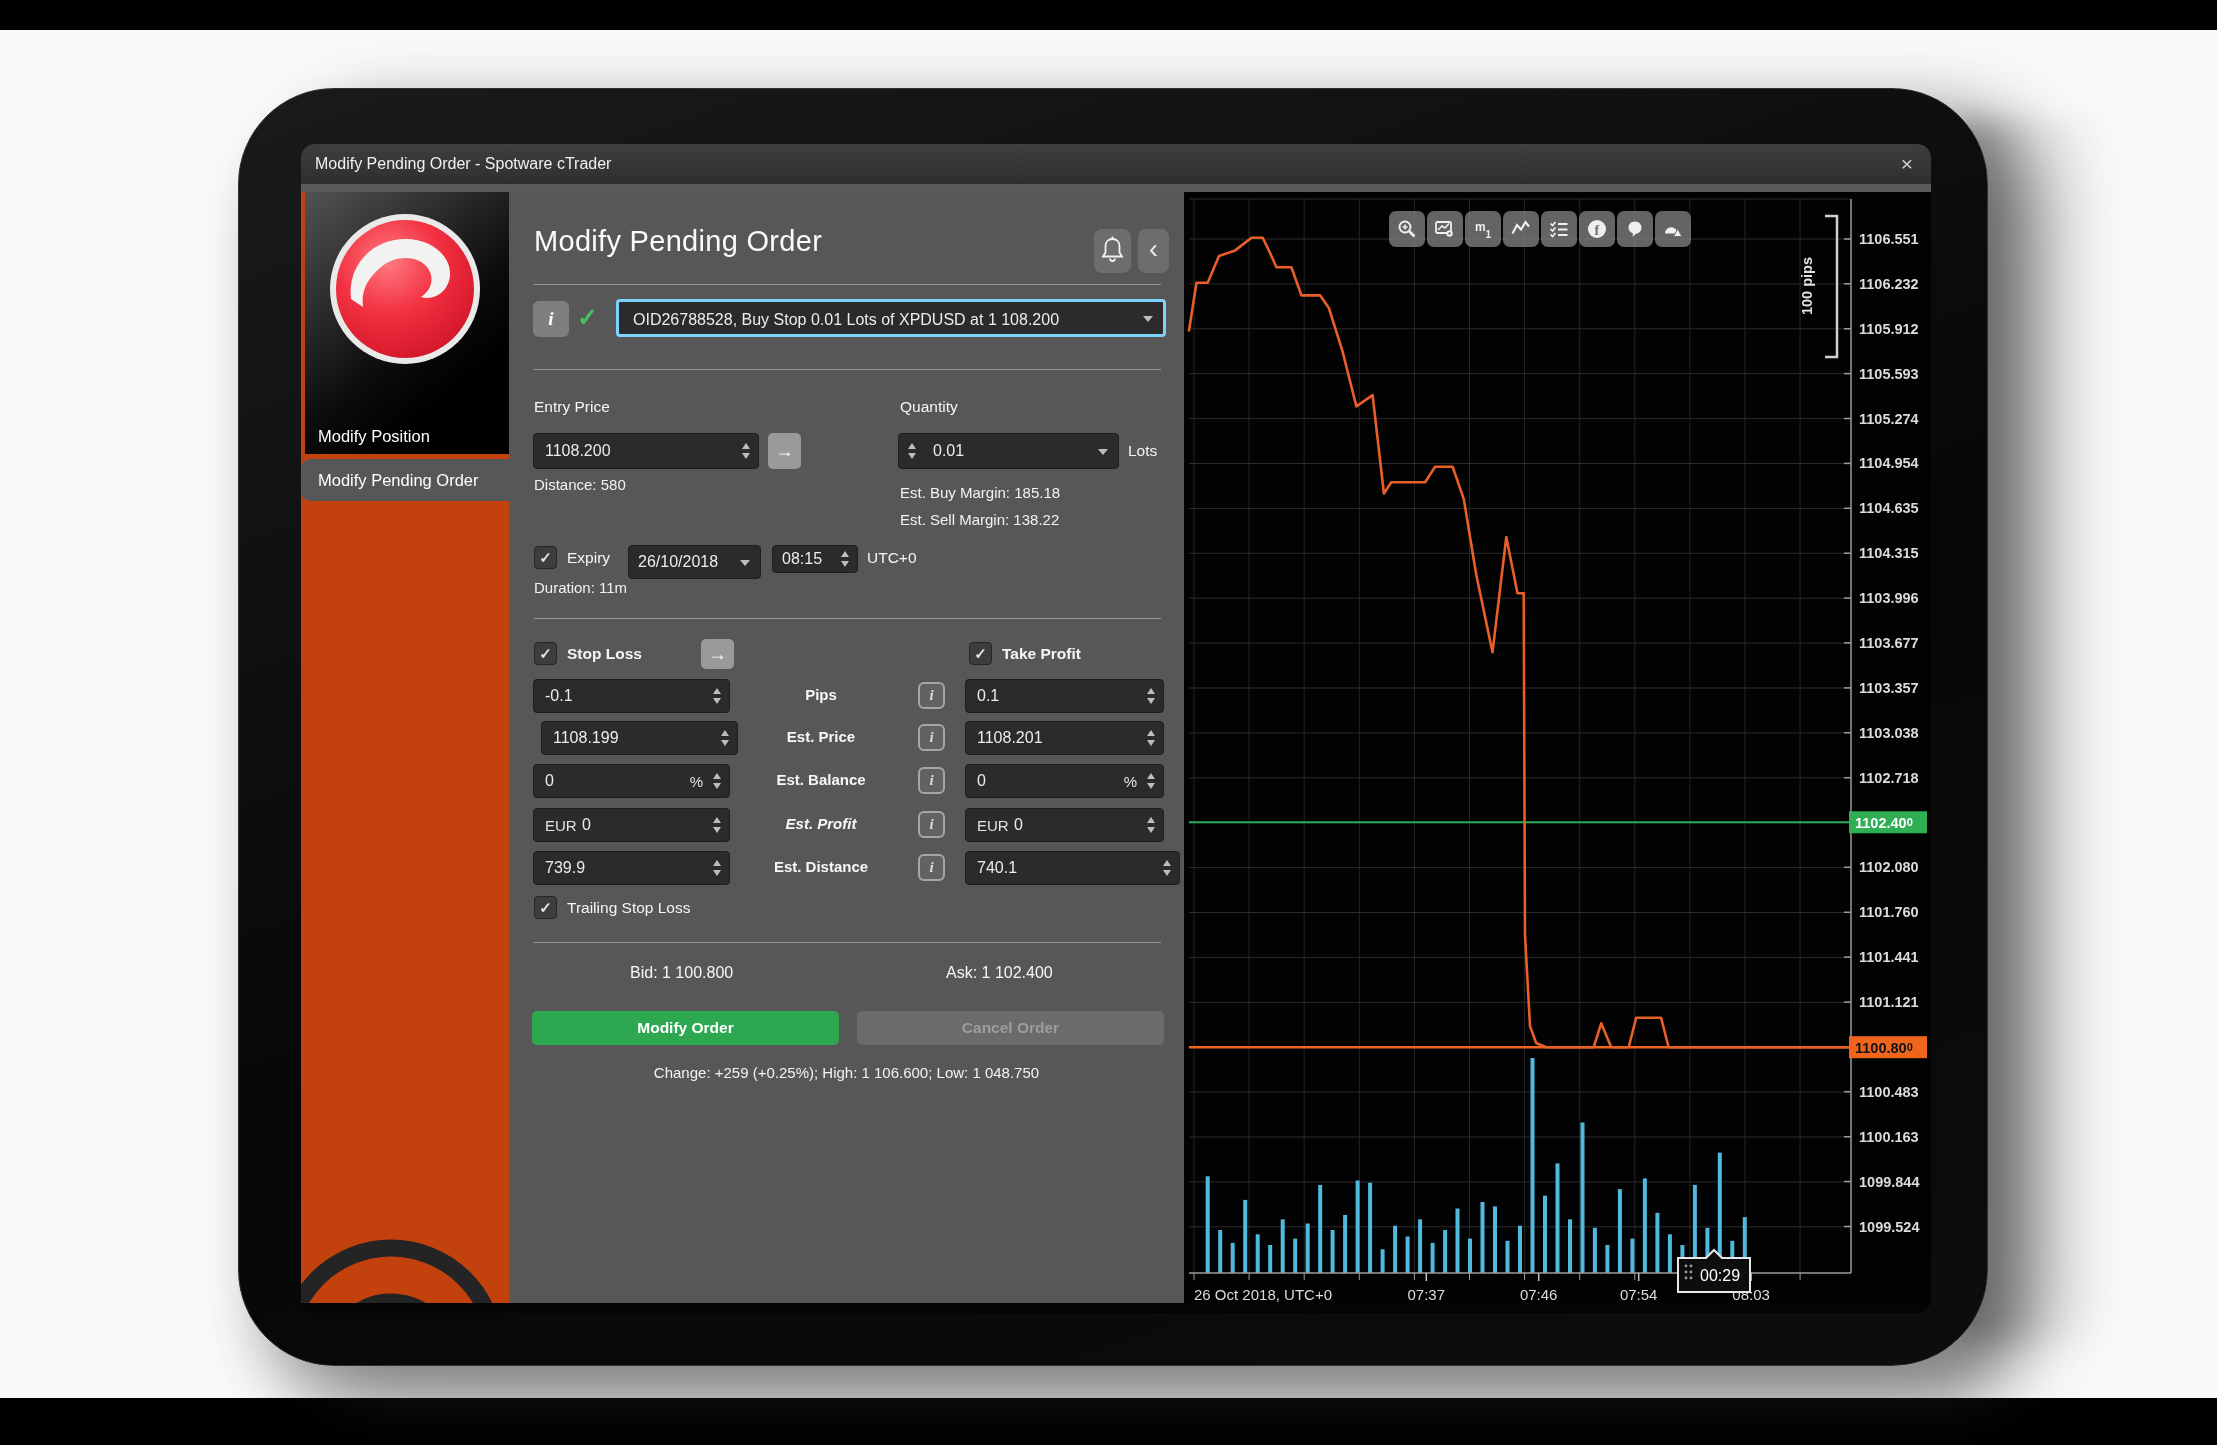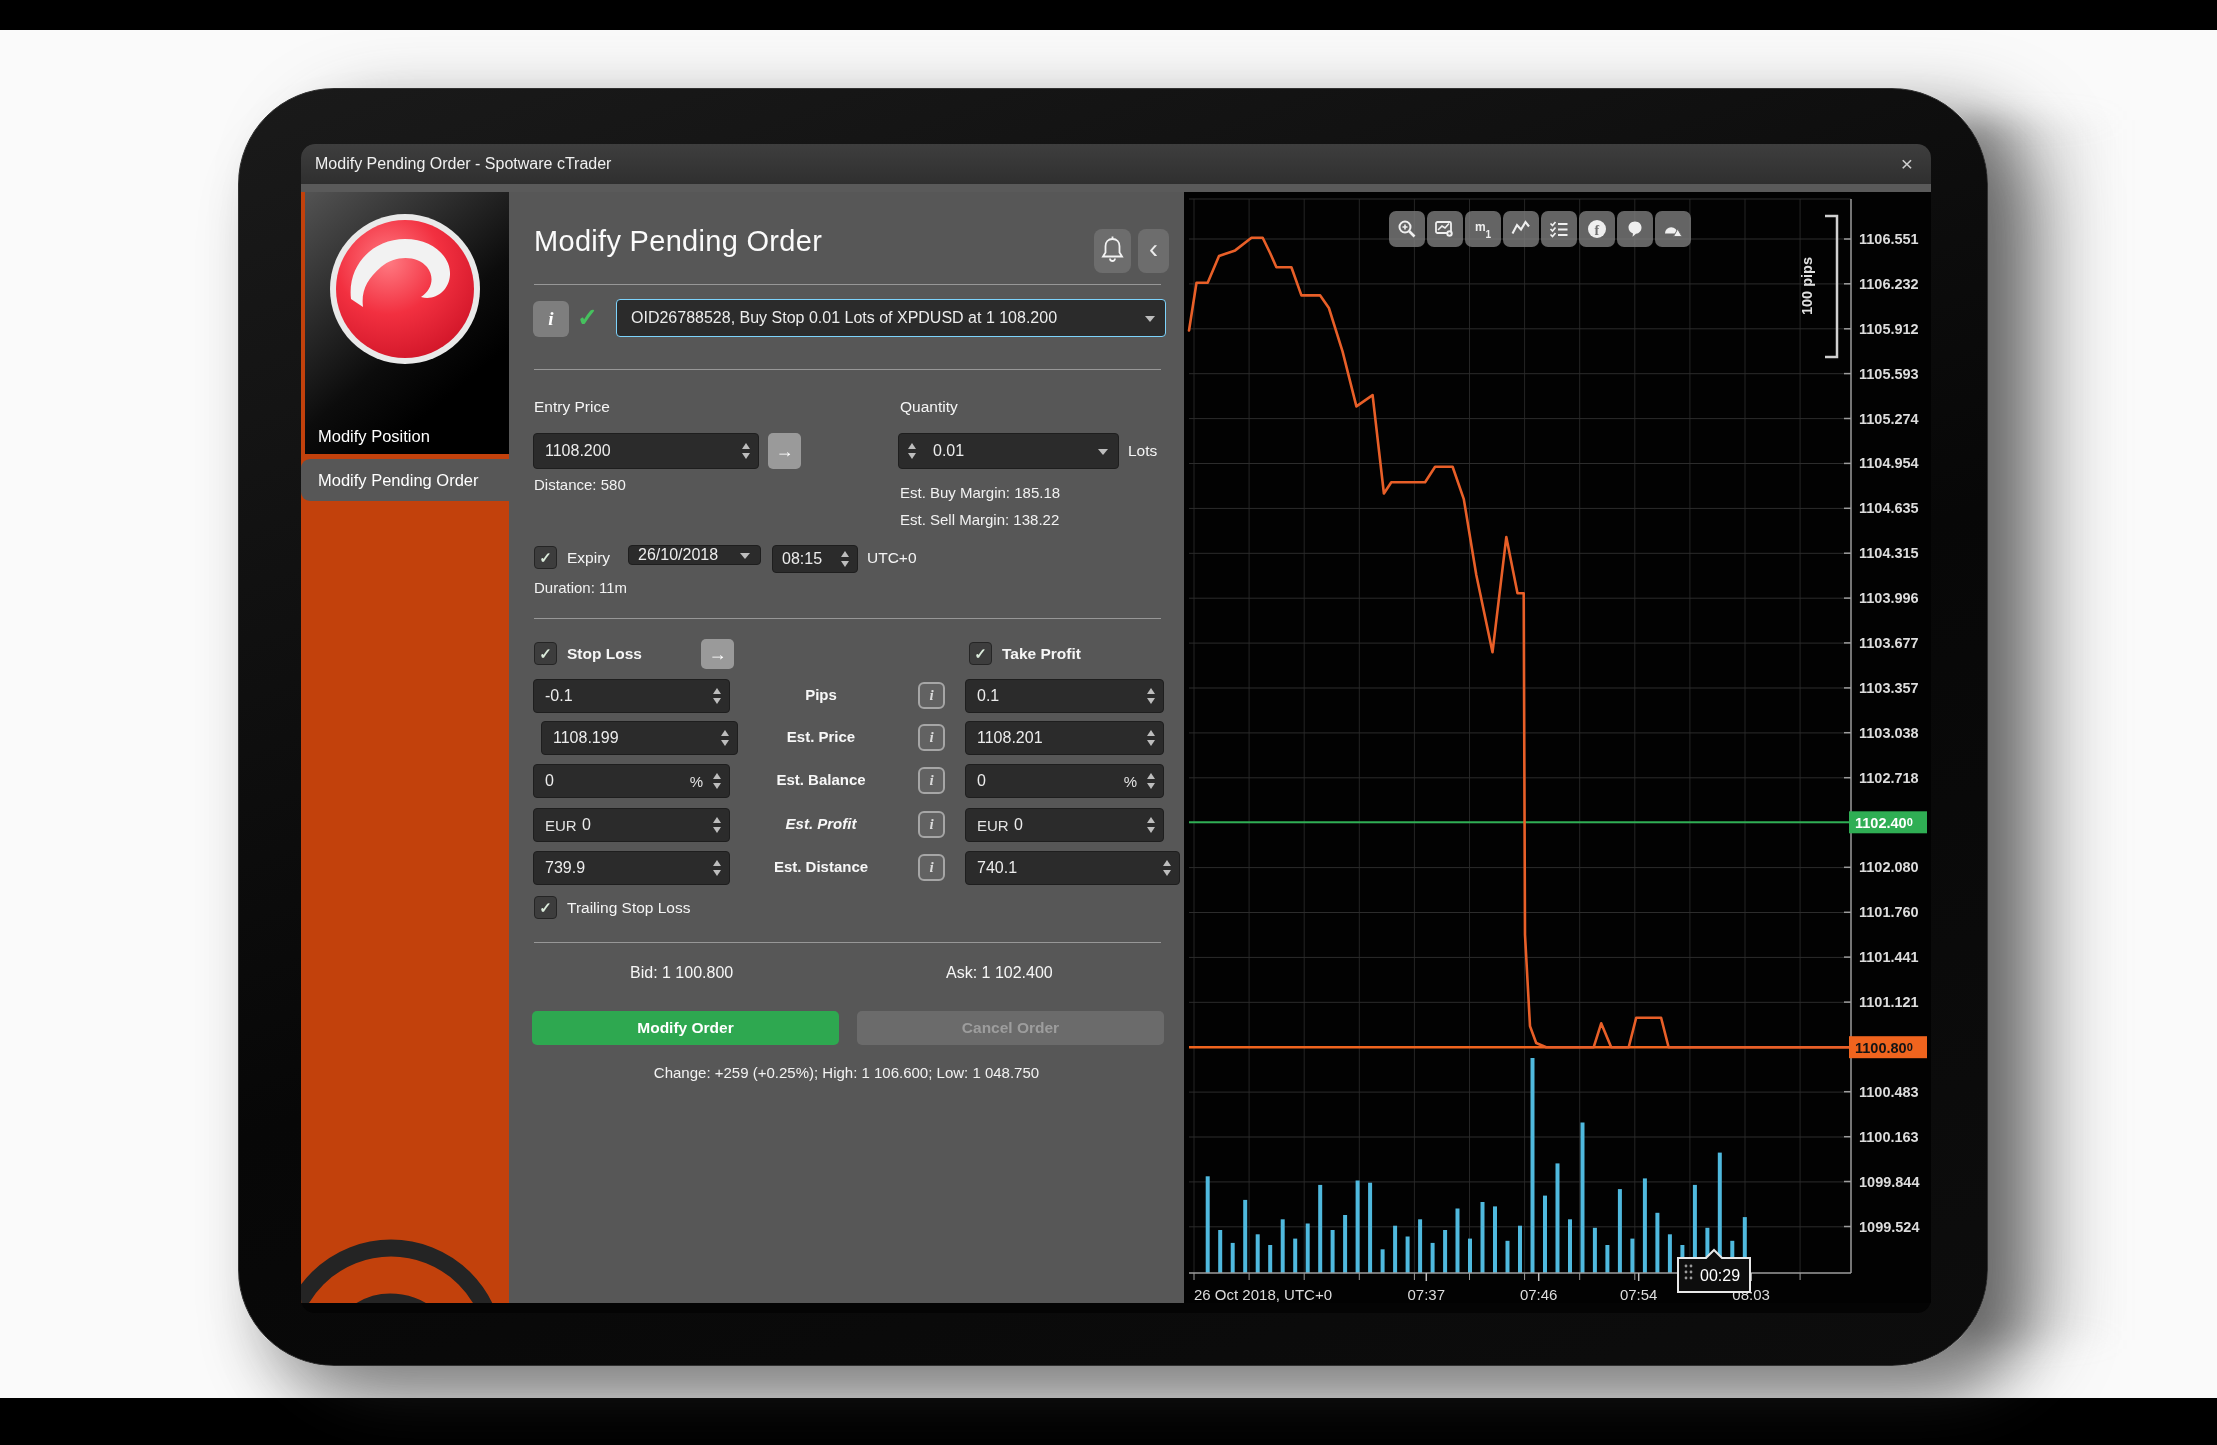--- a/index.html
+++ b/index.html
@@ -35,21 +35,21 @@
   .form-panel { position:absolute; left:208px; top:48px; width:675px; height:1111px; background:#575757; color:#f4f4f4; }
   .form-title { position:absolute; left:25px; top:33px; font-size:29px; font-weight:400; color:#fbfbfb; letter-spacing:.3px; }
   .hdr-btn { position:absolute; top:37px; height:44px; background:#6d6d6d; border-radius:8px; }
   .bell-btn { left:585px; width:37px; }
   .back-btn { left:629px; width:31px; color:#ececec; font-size:27px; text-align:center; line-height:40px; }
   .divider { position:absolute; left:25px; width:627px; height:1px; background:rgba(215,215,215,.5); }
   .ibtn-big { position:absolute; left:24px; top:109px; width:36px; height:36px; background:#7e7e7e; border-radius:6px;
       color:#fff; font-family:"Liberation Serif",serif; font-style:italic; font-weight:bold; font-size:19px;
       text-align:center; line-height:36px; }
   .ok-check { position:absolute; left:68px; top:111px; color:#46c15e; font-size:25px; font-weight:bold; }
-  .selectbox { position:absolute; background:#2b2b2b; border:1px solid #7dd3fc; border-radius:4px; color:#ececec; }
+  .selectbox { position:absolute; background:#2b2b2b; border:3px solid #7dd3fc; border-radius:4px; color:#ececec; }
   .order-select { left:107px; top:107px; width:550px; height:38px; font-size:16px; line-height:36px; padding-left:14px; }
   .caret-down { position:absolute; right:10px; top:50%; margin-top:-2px; width:0; height:0;
       border-left:5px solid transparent; border-right:5px solid transparent; border-top:6px solid #bdbdbd; }
   .flabel { position:absolute; font-size:15.5px; color:#f5f5f5; }
   .input { position:absolute; background:#2b2b2b; border:1px solid #1e1e1e; border-radius:4px;
       color:#ececec; font-size:16px; }
   .input .val { position:absolute; left:11px; top:50%; transform:translateY(-50%); }
   .spinner { position:absolute; right:7px; top:50%; margin-top:-9px; width:10px; height:18px; }
   .spinner.left { left:8px; right:auto; }
   .spin-up { position:absolute; top:1px; left:1px; width:0; height:0; border-left:4.5px solid transparent;
@@ -164,21 +164,21 @@
           </span>
       <span class="val" style="left:34px">0.01</span>
       <span class="caret-down"></span>
     </div>
     <div class="flabel" style="left:619px; top:250px">Lots</div>
     <div class="small-note" style="left:391px; top:292px">Est. Buy Margin: 185.18</div>
     <div class="small-note" style="left:391px; top:319px">Est. Sell Margin: 138.22</div>
 
     <div class="checkbox" style="left:25px; top:354px">✓</div>
     <div class="flabel" style="left:58px; top:357px">Expiry</div>
-    <div class="input" style="left:119px; top:353px; width:133px; height:20px">
+    <div class="input" style="left:119px; top:353px; width:133px; height:34px">
       <span class="val" style="left:9px">26/10/2018</span>
       <span class="caret-down"></span>
     </div>
     <div class="input" style="left:263px; top:353px; width:86px; height:28px">
       <span class="val" style="left:9px">08:15</span>
       <span class="spinner">
             <span class="spin-up"></span>
             <span class="spin-dn"></span>
           </span>
     </div>

